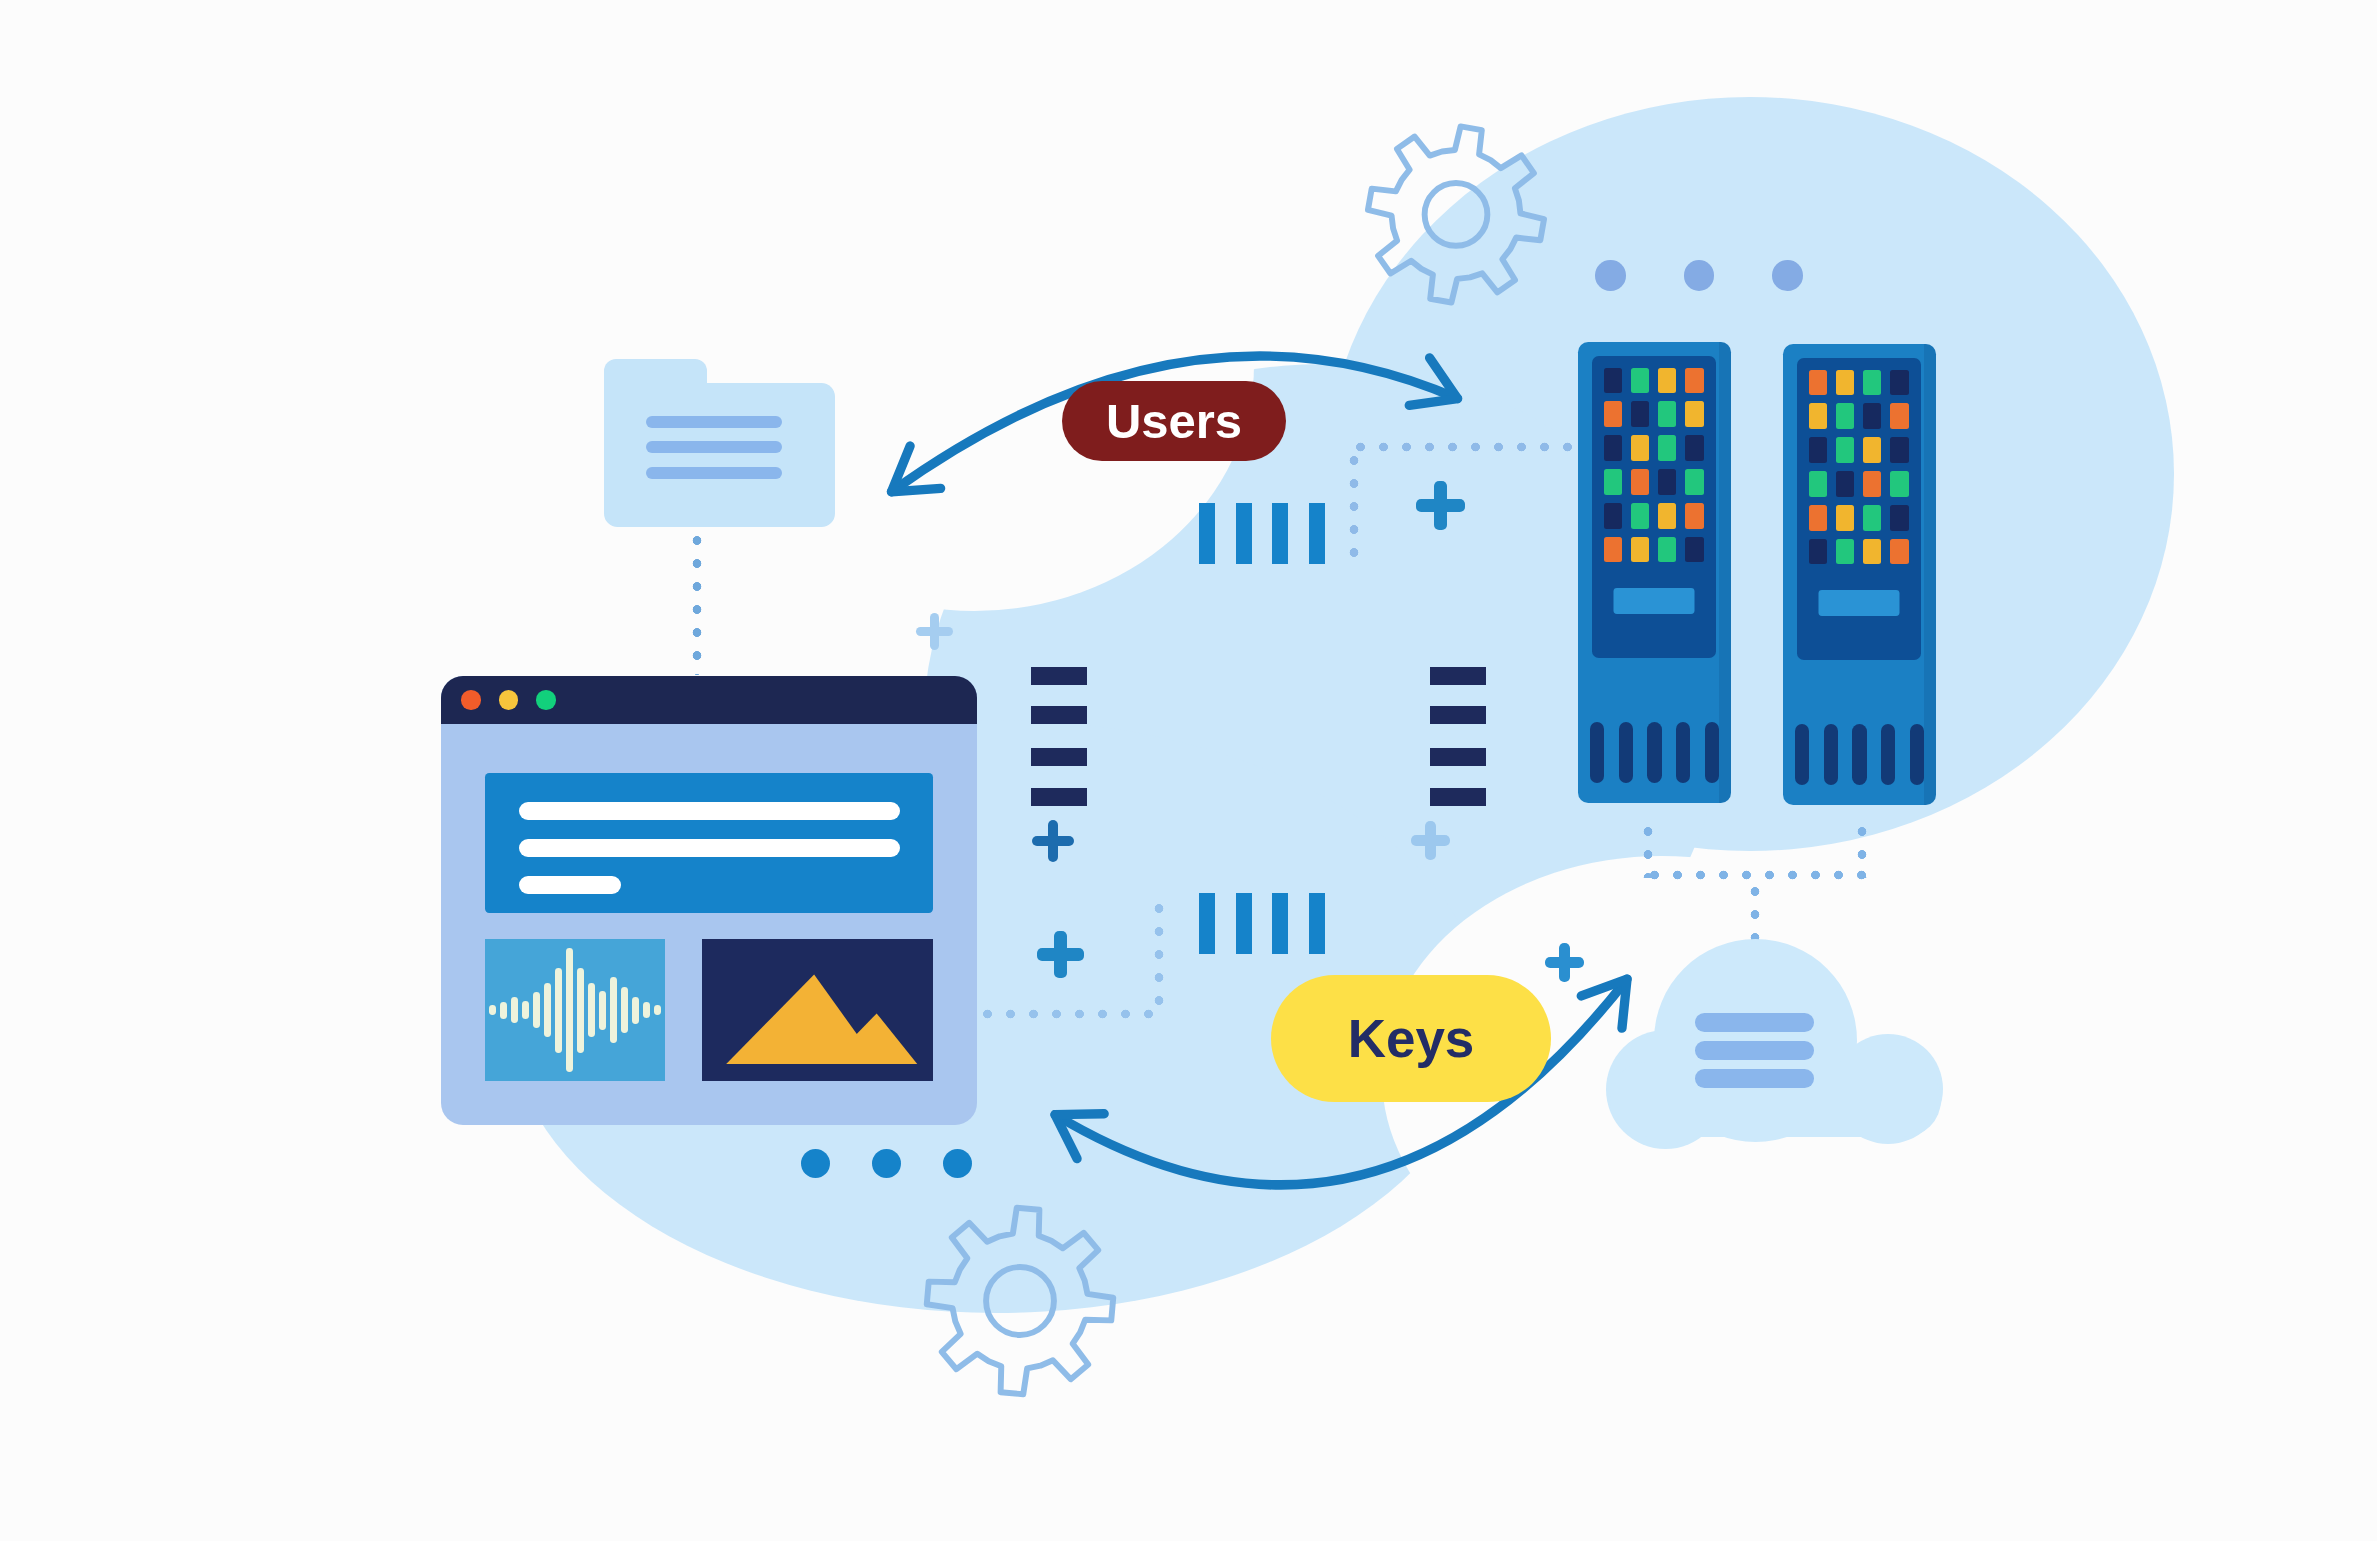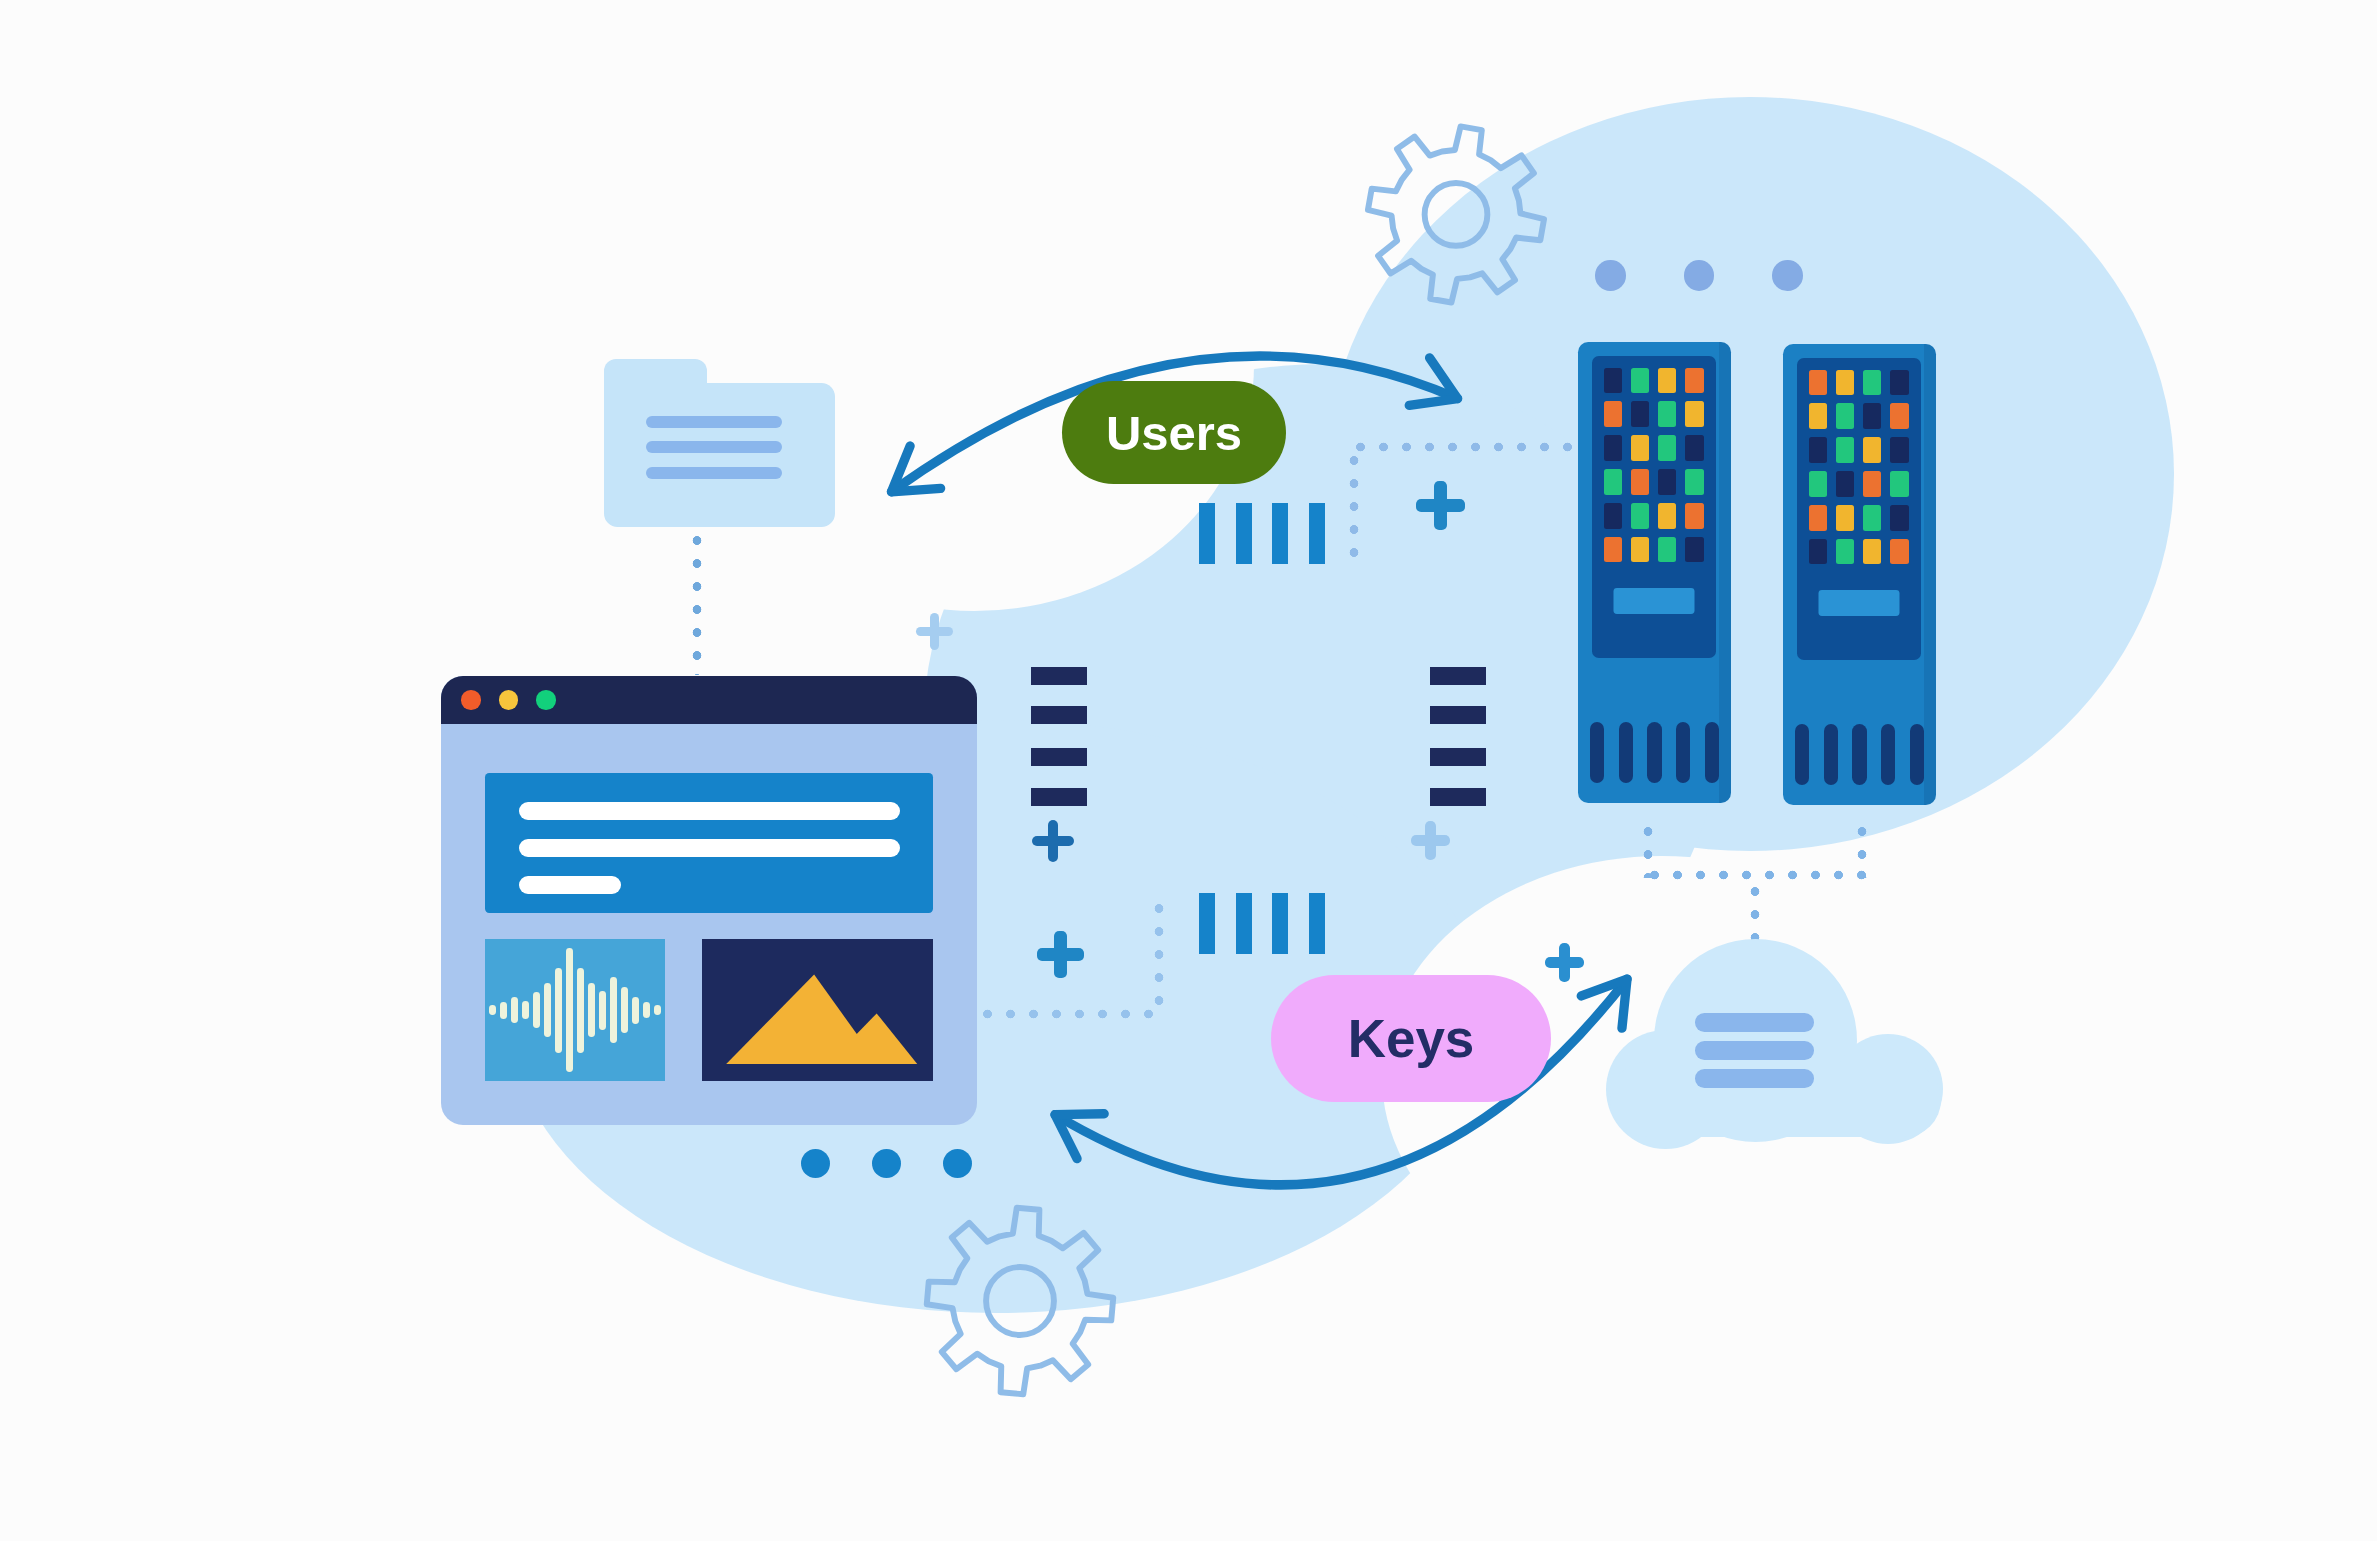--- a/index.html
+++ b/index.html
@@ -49,24 +49,24 @@
 
   
   #chip-body{left:1087px;top:564px;width:343px;height:331px;background:#1e2a5c;border-radius:39px;
      display:flex;align-items:center;justify-content:center;}
   #chip-inner{position:absolute;inset:18.6px;border:3.4px solid #a8d3f5;border-radius:25.4px;}
   #chip-label{color:#ffffff;font-size:146px;font-weight:bold;letter-spacing:1.7px;line-height:1;}
   .pin-v{position:absolute;width:16px;height:61px;background:#1583ca;}
   .pin-h{position:absolute;width:56px;height:18px;background:#1e2a5c;}
 
   
-  #users-badge{left:1062px;top:381px;width:224px;height:103px;background:#4d7c0f;border-radius:52px;
+  #users-badge{left:1062px;top:381px;width:224px;height:80px;background:#7f1d1d;border-radius:52px;
      display:flex;align-items:center;justify-content:center;}
   #users-badge span{color:#fff;font-size:49px;font-weight:bold;}
-  #keys-badge{left:1271px;top:975px;width:280px;height:127px;background:#f0abfc;border-radius:64px;
+  #keys-badge{left:1271px;top:975px;width:280px;height:127px;background:#fde047;border-radius:64px;
      display:flex;align-items:center;justify-content:center;}
   #keys-badge span{color:#232d66;font-size:53px;font-weight:bold;}
 
   
   .server{position:absolute;width:153px;height:461px;background:#1b80c4;border-radius:10.2px;}
   .server::after{content:"";position:absolute;right:0;top:0;width:12px;height:100%;
      background:rgba(8,60,120,0.18);border-radius:0 10.2px 10.2px 0;}
   .server .panel{position:absolute;left:13.6px;top:13.6px;width:124px;height:302px;background:#0d4f96;border-radius:6.8px;
      box-sizing:border-box;padding:12px;}
   .server .grid{display:grid;grid-template-columns:repeat(4,18.6px);grid-auto-rows:25.4px;

